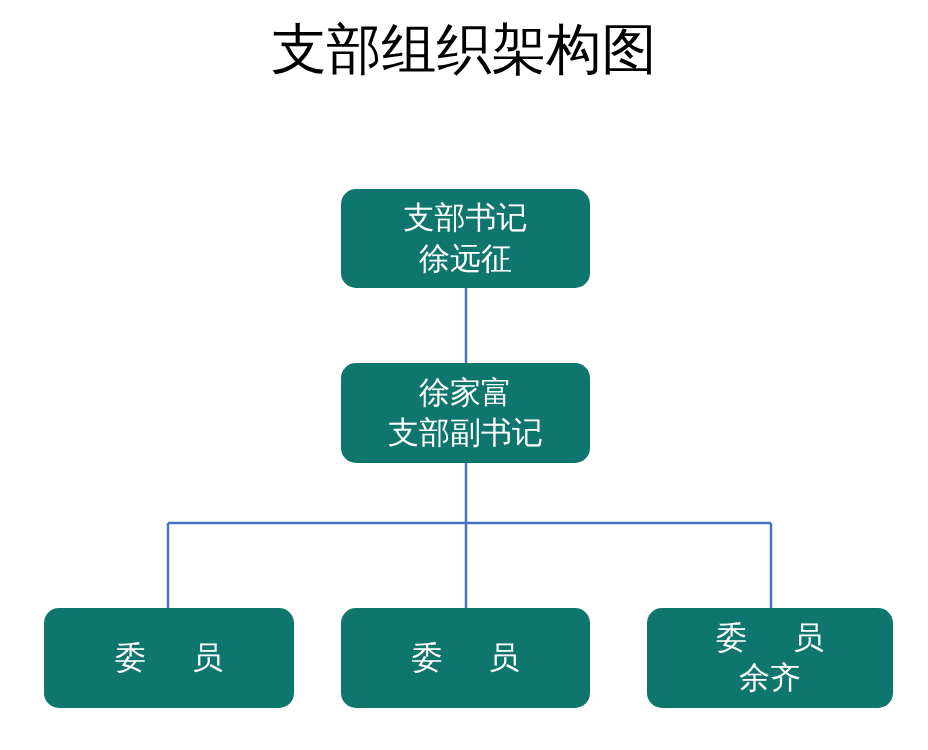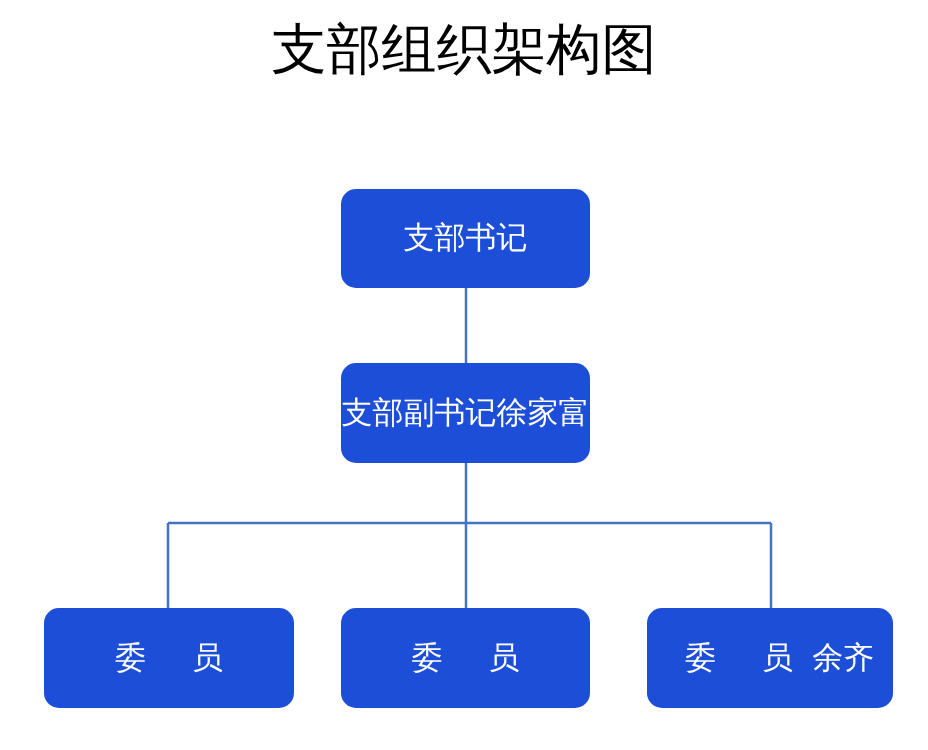--- a/index.html
+++ b/index.html
@@ -38,25 +38,25 @@
     position: absolute;
     left: 0;
     top: 0;
     width: 928px;
     height: 750px;
   }
 
   
   .node {
     position: absolute;
-    background: #1d4ed8;
+    background: #0f766e;
     border-radius: 15px;
     box-sizing: border-box;
     display: flex;
-    flex-direction: row;
+    flex-direction: column;
     align-items: center;
     justify-content: center;
     color: #ffffff;
     font-family: "Liberation Serif", "DejaVu Serif", serif;
     font-size: 31px;
     line-height: 1.30;
     text-align: center;
     z-index: 2;
   }
   .node-line {
@@ -85,25 +85,26 @@
 
     <line x1="168" y1="523" x2="168" y2="608" stroke="#4472C4" stroke-width="2.5"></line>
 
     <line x1="466" y1="523" x2="466" y2="608" stroke="#4472C4" stroke-width="2.5"></line>
 
     <line x1="771" y1="523" x2="771" y2="608" stroke="#4472C4" stroke-width="2.5"></line>
   </svg>
 
   <div class="node" style="left:341px; top:189px; width:249px; height:99px;">
     <span class="node-line">支部书记</span>
+    <span class="node-line">徐远征</span>
   </div>
 
   <div class="node" style="left:341px; top:363px; width:249px; height:100px;">
+    <span class="node-line">徐家富</span>
     <span class="node-line">支部副书记</span>
-    <span class="node-line">徐家富</span>
   </div>
 
   <div class="node" style="left:44px; top:608px; width:250px; height:100px;">
     <span class="node-line spaced">委 员</span>
   </div>
 
   <div class="node" style="left:341px; top:608px; width:249px; height:100px;">
     <span class="node-line spaced">委 员</span>
   </div>
 

